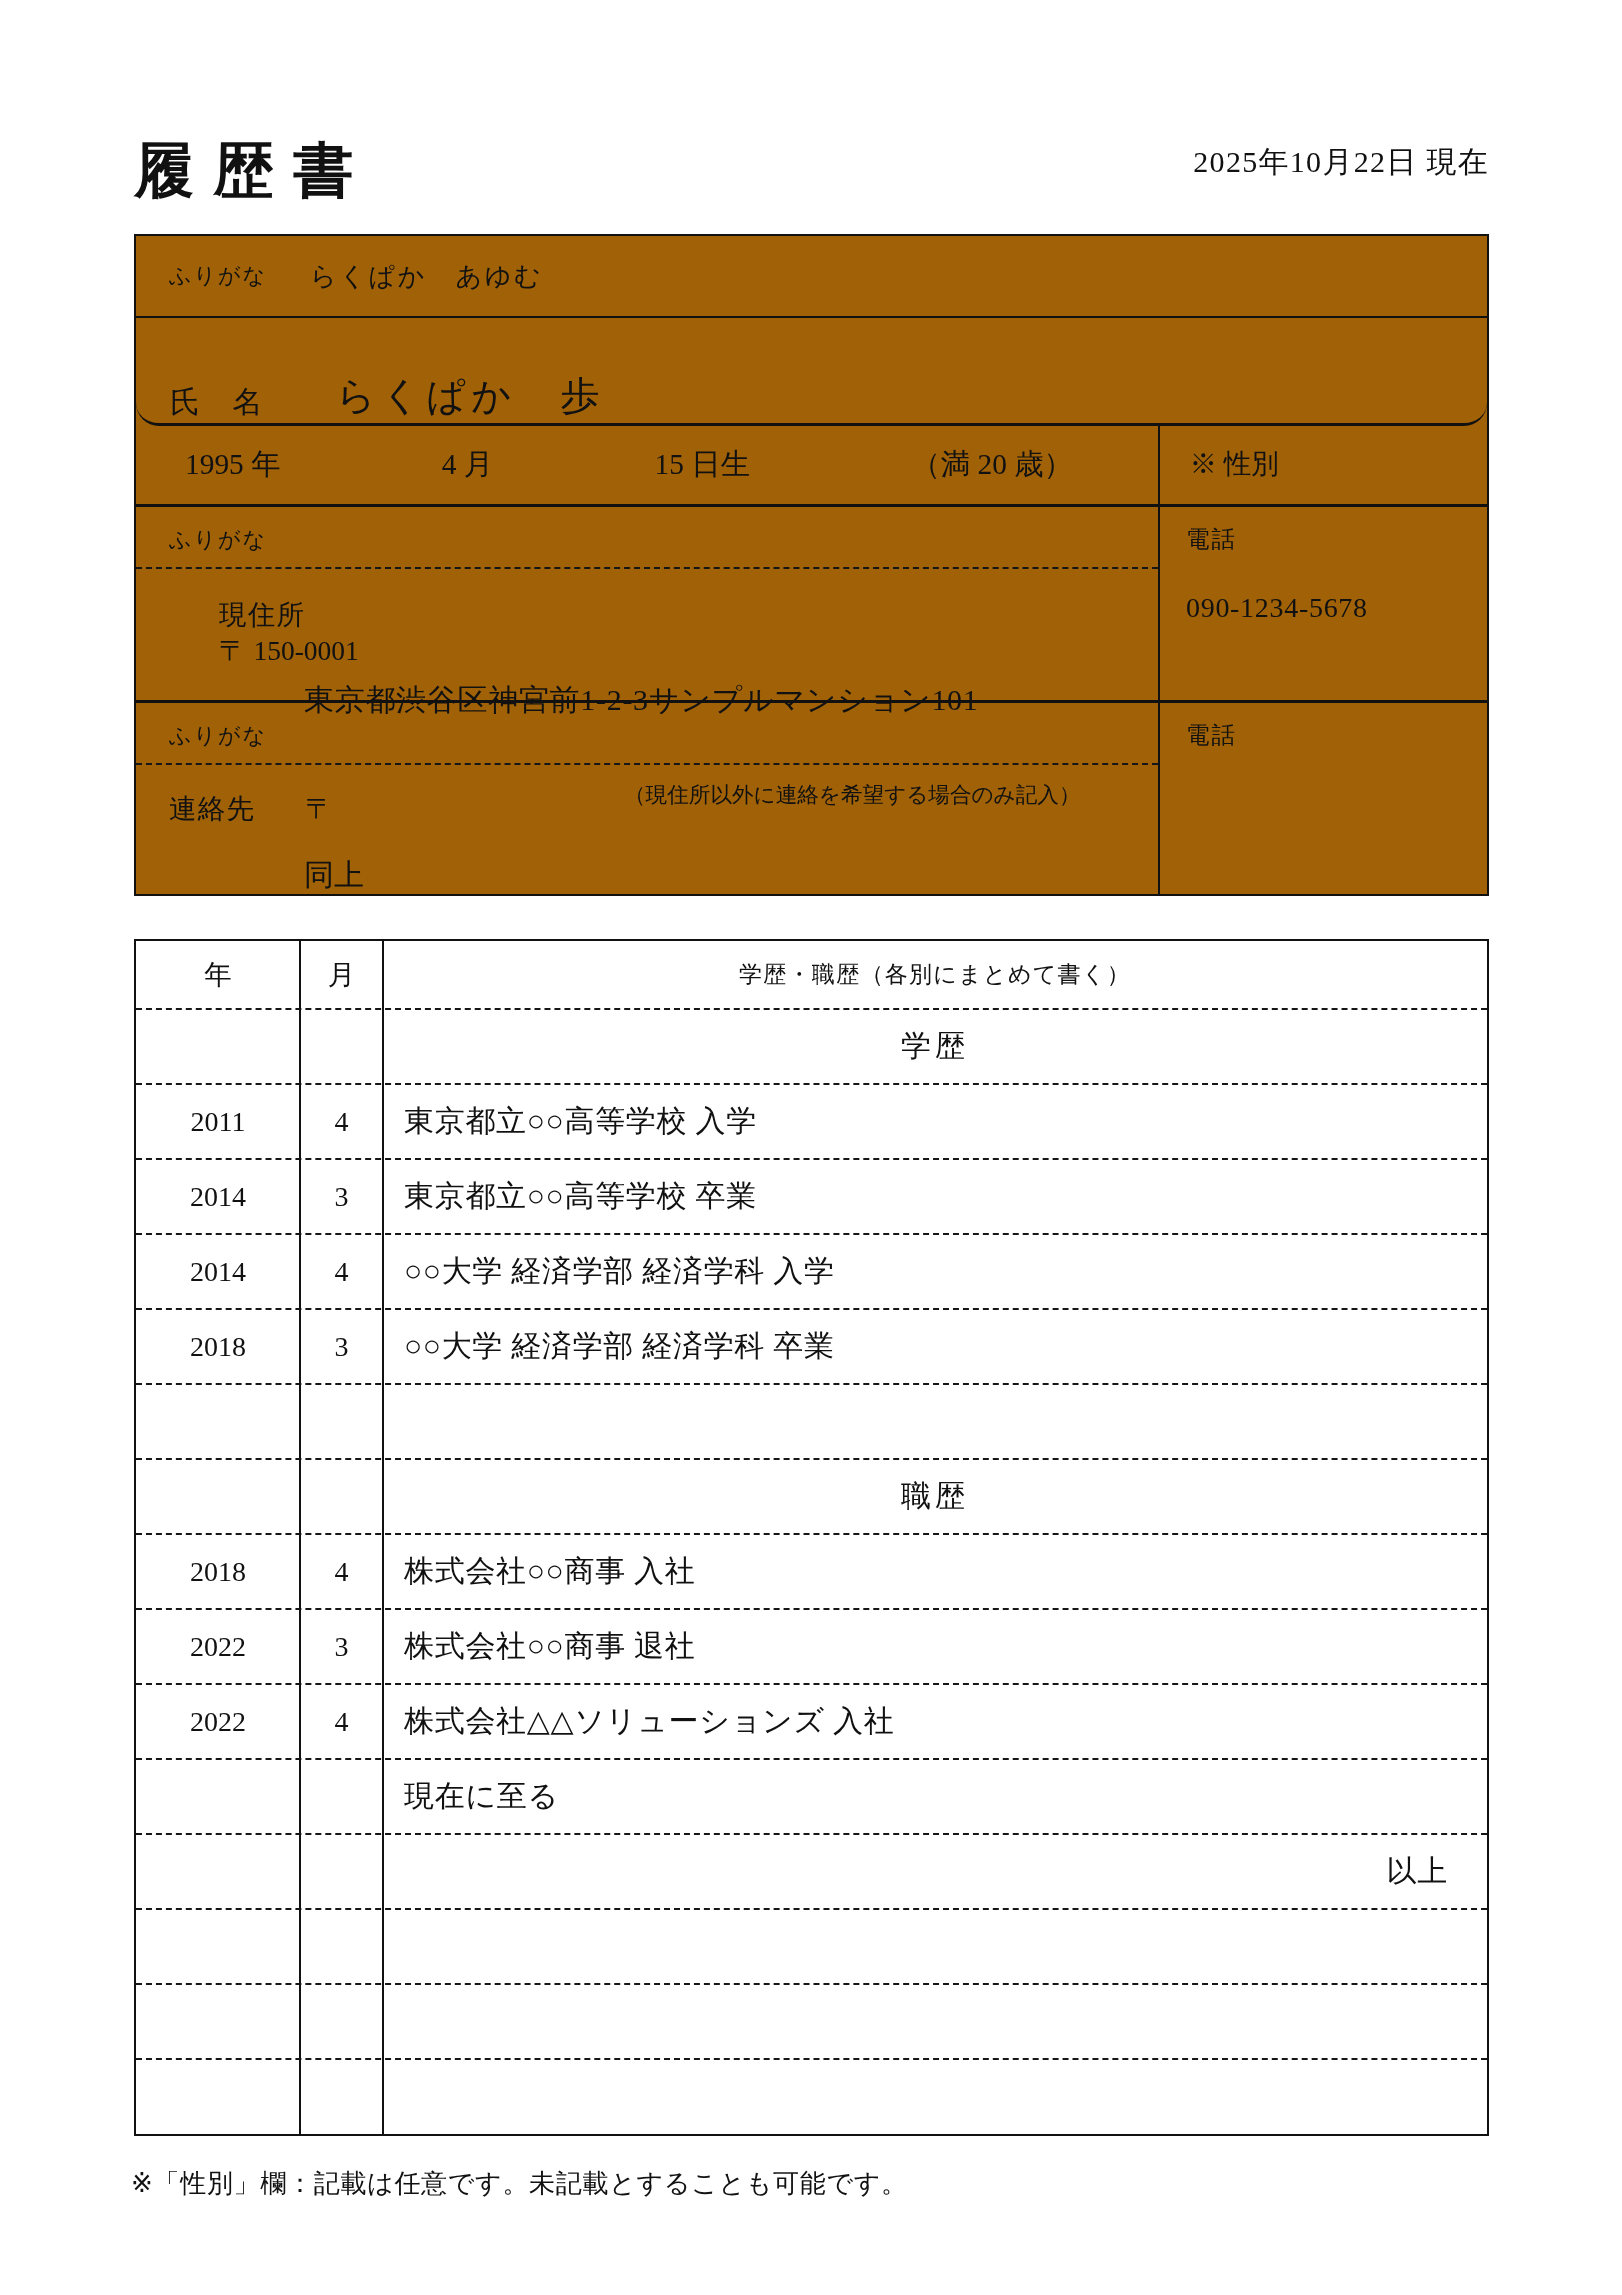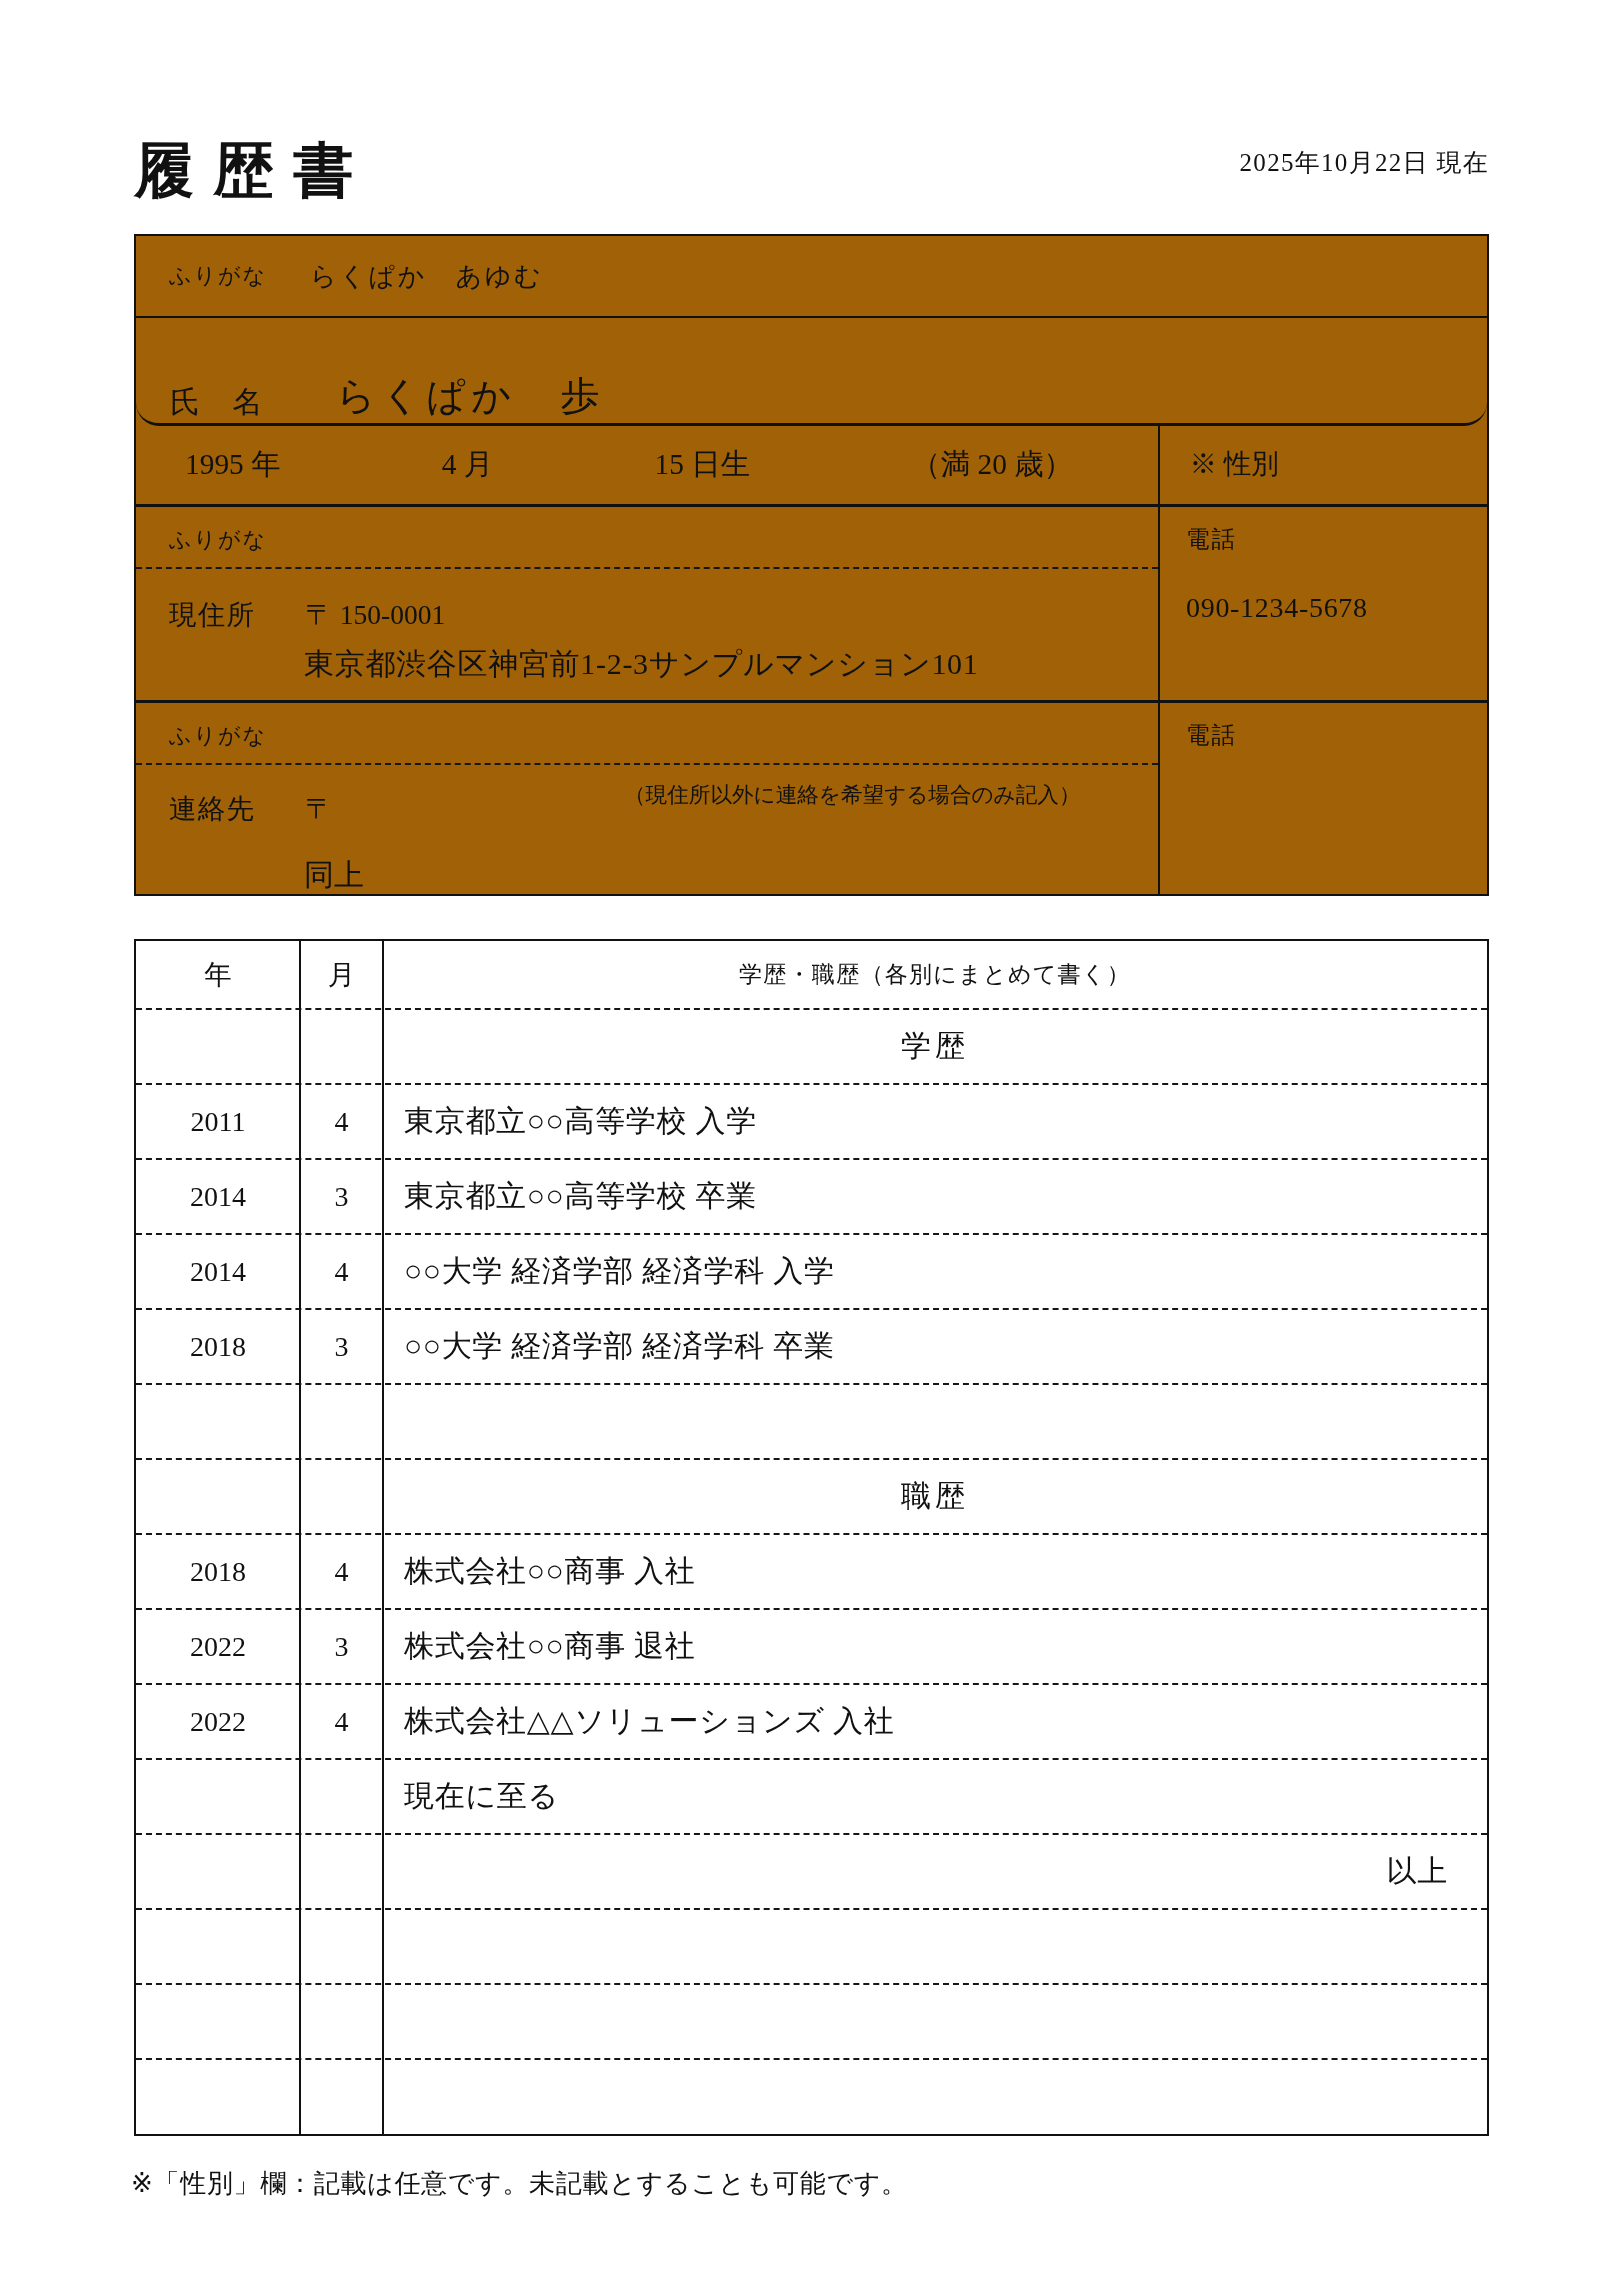--- a/index.html
+++ b/index.html
@@ -11,21 +11,21 @@
   }
 
   
   .header-row {
     margin:141px 134px 0 134px;
     display:flex; justify-content:space-between; align-items:center;
   }
   .doc-title {
     font-size:60px; font-weight:bold; letter-spacing:19.6px; line-height:1;
   }
-  .doc-date { font-size:25px; margin-bottom:18px; letter-spacing:1.3px; }
+  .doc-date { font-size:30px; margin-bottom:18px; letter-spacing:1.3px; }
 
   
   .table1 {
     margin:33px 134px 0 134px; width:1355px;
     border:2.6px solid #111; background:#a16207;
   }
   .t1-row { position:relative; width:100%; }
   .row-furigana-top {
     height:82px; border-bottom:2px solid #111;
     display:flex; align-items:center; padding-left:33px;
@@ -48,21 +48,21 @@
   .gender-cell { flex:1; padding:19.6px 0 0 29.4px; font-size:27.5px; }
 
   .row-addr { height:196px; border-bottom:3.3px solid #111; display:flex; }
   .row-contact { height:191px; display:flex; }
   .addr-left { width:1024px; border-right:2px solid #111; position:relative; }
   .addr-furigana {
     height:62px; display:flex; align-items:flex-end;
     padding:0 0 11.8px 33px;
     border-bottom:2.6px dashed #161616;
   }
-  .addr-line1 { display:flex; align-items:baseline; margin:27.5px 0 0 33px; font-size:27.5px; }
+  .addr-line1 { display:flex; align-items:baseline; margin:27.5px 0 0 33px; font-size:27.5px;flex-direction:column; }
   .addr-label { letter-spacing:1.3px; }
   .postal-group { margin-left:50px; font-size:27.5px; }
   .addr-line2 { margin:11.8px 0 0 168px; font-size:30px; letter-spacing:0.7px; }
   .contact-note { position:absolute; left:488px; top:77px; font-size:21.6px; }
   .contact-line1 { display:flex; align-items:baseline; margin:26px 0 0 33px; font-size:27.5px; }
   .contact-value { margin:27.5px 0 0 168px; font-size:30px; }
   .phone-cell { flex:1; padding:15.7px 0 0 26px; }
   .phone-label { font-size:23.6px; letter-spacing:2px; }
   .phone-value { font-size:28px; margin-top:37px; letter-spacing:0.7px; }
 

